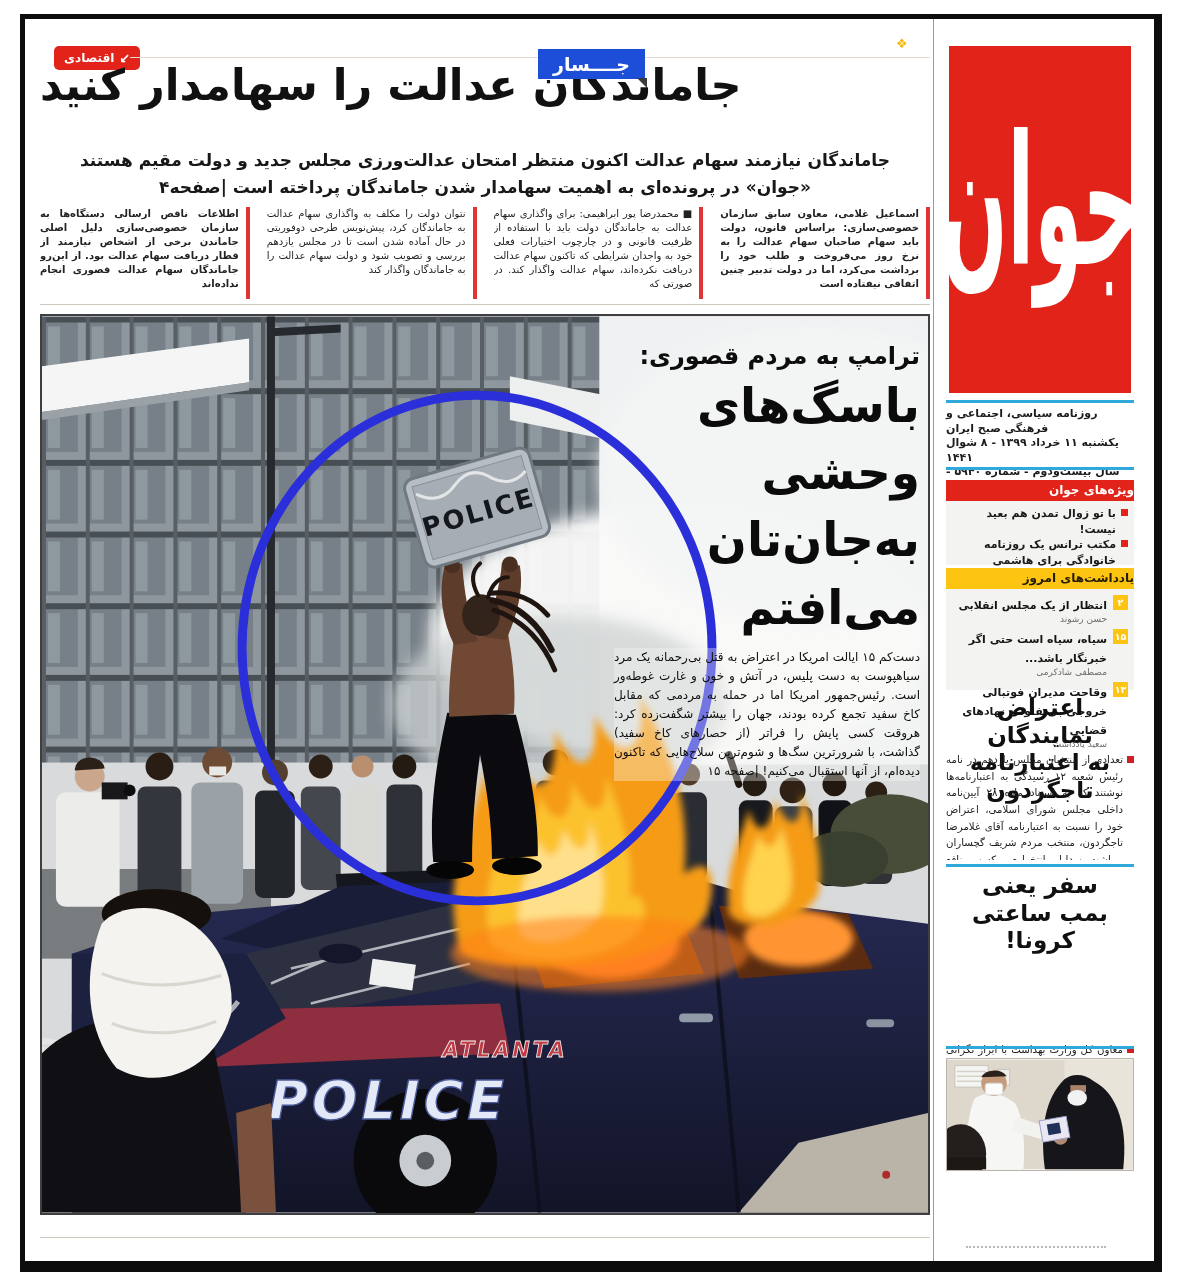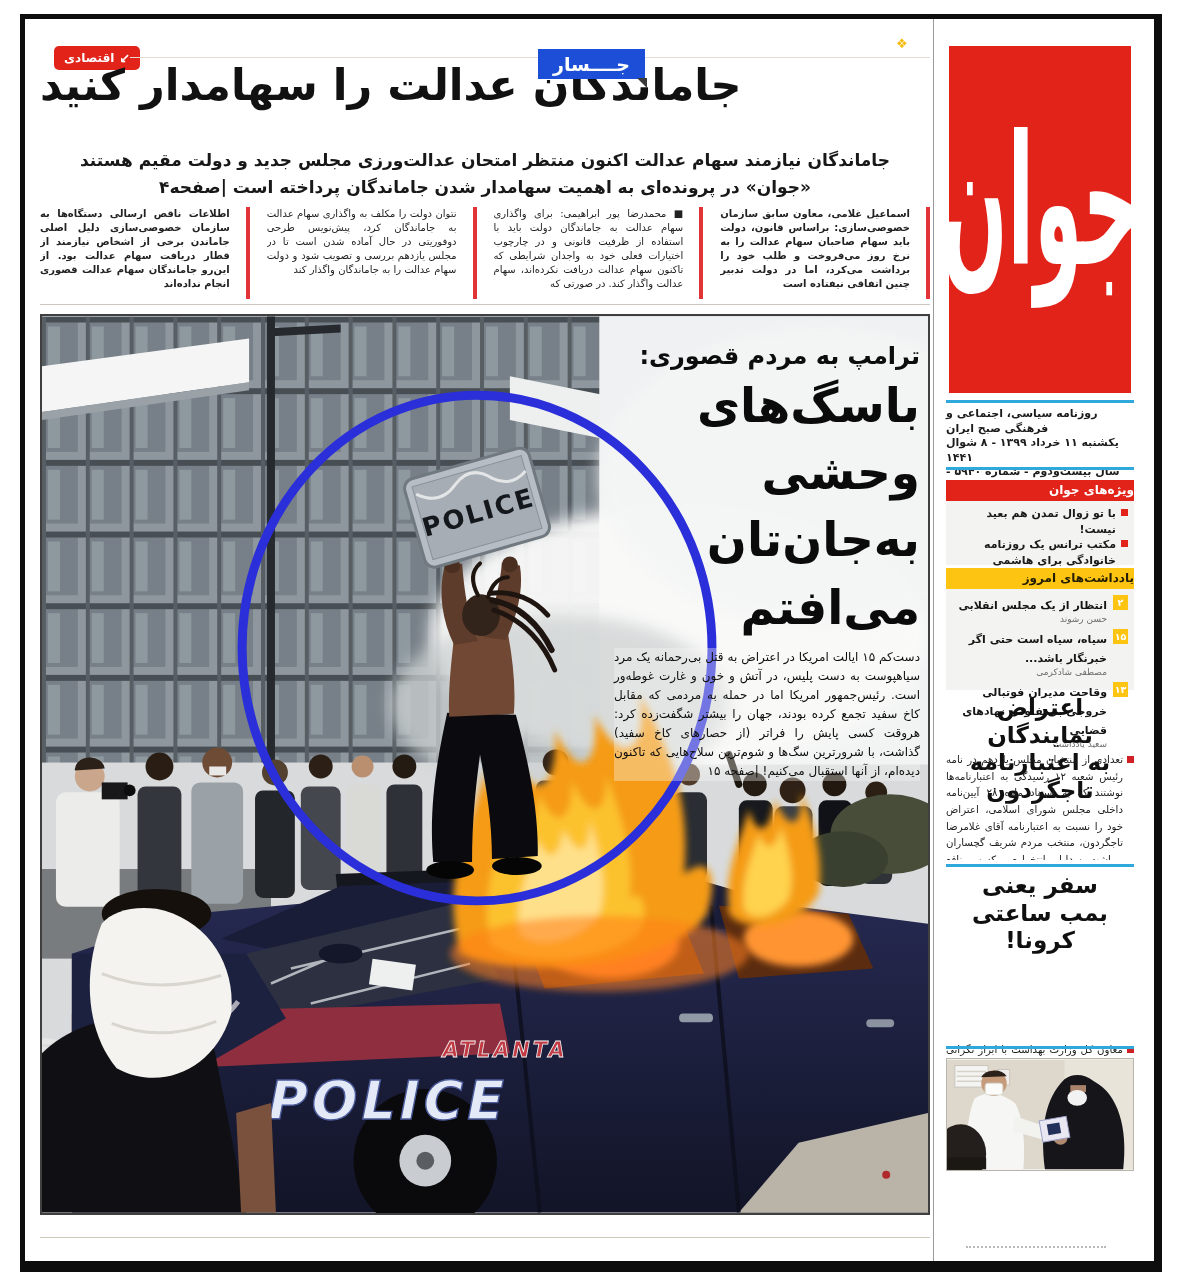--- a/index.html
+++ b/index.html
@@ -27,21 +27,21 @@
                   border-left:10px solid transparent; border-top:10px solid #3a3a3a; }
 
   .headline { position:absolute; left:40px; top:60px; width:890px; text-align:left;
               font-size:43px; font-weight:bold; direction:rtl; letter-spacing:-1px; color:#111; z-index:2; }
   .sub { position:absolute; left:40px; width:890px; text-align:center; font-weight:bold;
          font-size:17px; direction:rtl; color:#181818; }
   .sub1 { top:150px; } .sub2 { top:177px; }
 
   .lede-cols { position:absolute; left:40px; top:207px; width:890px; height:92px;
                display:flex; direction:rtl; gap:17px; }
-  .lede-col { flex:1; border-left:none; border-right:4px solid #e03436; padding-right:16px;
+  .lede-col { flex:1; border-left:none; border-right:4px solid #e03436; padding-right:7px;
               font-size:10px; line-height:1.4; text-align:justify; color:#222; overflow:hidden; }
   .lede-col.em { font-weight:bold; }
 
   .rule { position:absolute; left:40px; width:890px; height:1px; background:#cfc8bd; }
 
   
   .photo { position:absolute; left:40px; top:314px; width:890px; height:901px;
            border:2px solid #3f3f3f; overflow:hidden; background:#dfe1e2; }
   .photo svg.scene { position:absolute; left:0; top:0; }
   .ph-kicker { position:absolute; right:8px; top:26px; width:320px; text-align:right;

